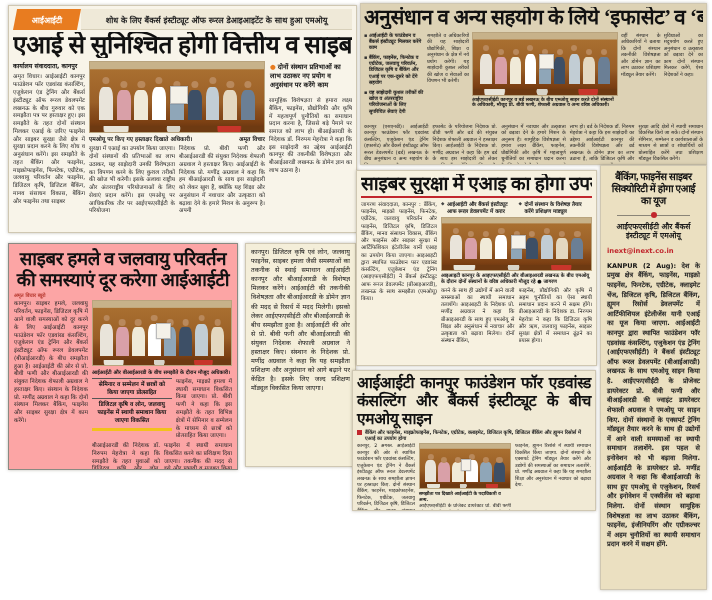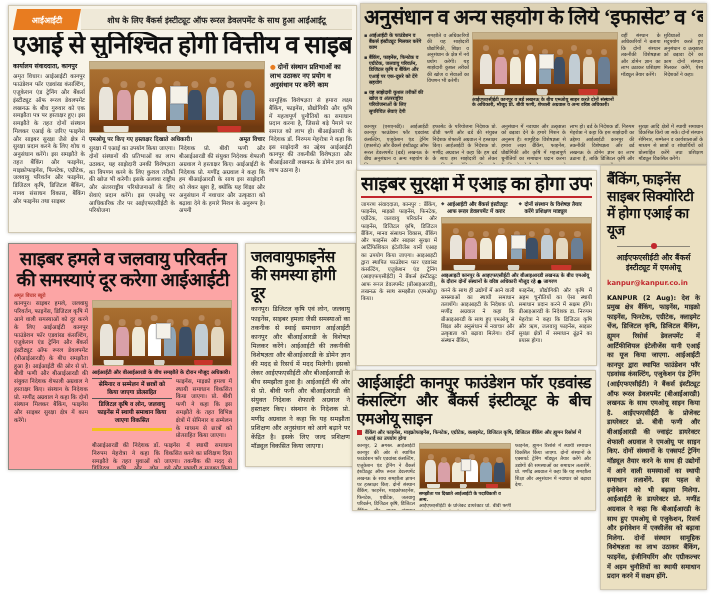--- a/index.html
+++ b/index.html
@@ -106,21 +106,21 @@
   .e-bul{flex:1;font-size:5.3px;font-weight:700;line-height:1.3;color:#1c1c1c;
     padding-left:6px;position:relative;}
   .e-bul::before{content:'◆';position:absolute;left:0;top:0;font-size:4.5px;color:#444;}
   .e-right .photo{height:54px;flex:none;}
   .e-cap{font-size:5px;font-weight:700;line-height:1.25;margin:1.5px 0 2px 0;color:#151515;}
   .e-cols{display:flex;gap:4px;flex:1;overflow:hidden;}
   .e-cols .tx{flex:1;font-size:5.4px;}
 
   
   #clipF{left:600px;top:165px;width:107px;height:425px;background:#ebe0c1;padding:5px 6px;}
-  .f-hl{font-size:14px;line-height:1.22;text-align:left;margin:0;}
+  .f-hl{font-size:10px;line-height:1.22;text-align:center;margin:0;}
   .f-div{position:relative;border-top:1.5px solid #8a8578;margin:7px 10px 6px 10px;}
   .f-div::after{content:'';position:absolute;left:50%;top:-4px;transform:translateX(-50%);
     width:6px;height:6px;border-radius:50%;background:#c1272d;}
   .f-sub{font-size:7.6px;font-weight:700;text-align:center;line-height:1.3;color:#1a1a1a;margin-bottom:6px;}
   .f-mail{font-size:6.8px;font-weight:700;color:#c1272d;margin-bottom:2px;}
   .f-body{font-size:6.5px;line-height:1.48;font-weight:600;color:#222;text-align:justify;}
   .f-lead{font-weight:700;color:#111;}
 
   
   #clipG{left:352px;top:370px;width:244px;height:141px;background:#f1ead5;padding:3px 4px;}
@@ -136,21 +136,21 @@
   .g-right{flex:1;font-size:4.8px;}
 </style>
 </head>
 <body>
 
 <div id="board">
 
   <div class="clip" id="clipA">
     <div class="a-head">
       <span class="a-tag">आईआईटी</span>
-      <span class="a-kick">शोध के लिए बैंकर्स इंस्टीट्यूट ऑफ रूरल डेवलपमेंट के साथ हुआ आईआईटू</span>
+      <span class="a-kick">शोध के लिए बैंकर्स इंस्टीट्यूट ऑफ रूरल डेआइआइटेंट के साथ हुआ एमओयू</span>
     </div>
     <h1 class="hl a-hl">एआई से सुनिश्चित होगी वित्तीय व साइबर सुरक्षा</h1>
     <div class="a-body">
       <div class="a-c1">
         <div class="a-byline">कार्यालय संवाददाता, कानपुर</div>
         <p class="tx" style="height:152px">अमृत विचार। आईआईटी कानपुर फाउंडेशन फॉर एडवांस्ड कंसल्टिंग, एजुकेशन एंड ट्रेनिंग और बैंकर्स इंस्टीट्यूट ऑफ रूरल डेवलपमेंट लखनऊ के बीच गुरुवार को एक समझौता पत्र पर हस्ताक्षर हुए। इस समझौते के तहत दोनों संस्थान मिलकर एआई के जरिए फाइनेंस और साइबर सुरक्षा जैसे क्षेत्र में सुरक्षा प्रदान करने के लिए शोध व अनुसंधान करेंगे। इस समझौते के तहत बैंकिंग और फाइनेंस, माइक्रोफाइनेंस, फिनटेक, एग्रीटेक, जलवायु परिवर्तन और फाइनेंस, डिजिटल कृषि, डिजिटल बैंकिंग, मानव संसाधन विकास, बैंकिंग और फाइनेंस तथा साइबर</p>
       </div>
       <div class="a-mid">
         <div class="photo">
             <span class="prsn" style="background: rgb(233, 228, 218); height: 58%;"></span>
@@ -238,21 +238,20 @@
         </div>
         <div class="c-bcols">
           <p class="tx">बीआईआरडी की निदेशक डॉ. निरुपम मेहरोत्रा ने कहा कि समझौते के तहत युवाओं को डिजिटल कृषि और लोन, जलवायु</p>
           <p class="tx">फाइनेंस में स्थायी समाधान विकसित करने का प्रशिक्षण दिया जाएगा। तकनीक की मदद से इसे और प्रभावी व मजबूत किया जाएगा।</p>
         </div>
       </div>
     </div>
   </div>
 
   <div class="clip" id="clipD">
-    <h1 class="hl d-hl">जलवायुफाइनेंस की समस्या होगी दूर</h1>
     <p class="tx d-body">कानपुर। डिजिटल कृषि एवं लोन, जलवायु फाइनेंस, साइबर हमला जैसी समस्याओं का तकनीक से स्थाई समाधान आईआईटी कानपुर और बीआईआरडी के विशेषज्ञ मिलकर करेंगे। आईआईटी की तकनीकी विशेषज्ञता और बीआईआरडी के डोमेन ज्ञान की मदद से रिसर्च में मदद मिलेगी। इसको लेकर आईएफएसीईटी और बीआईआरडी के बीच समझौता हुआ है। आईआईटी की ओर से प्रो. बीवी फनी और बीआईआरडी की संयुक्त निदेशक शेफाली अग्रवाल ने हस्ताक्षर किए। संस्थान के निदेशक प्रो. मणींद्र अग्रवाल ने कहा कि यह समझौता प्रशिक्षण और अनुसंधान को आगे बढ़ाने पर केंद्रित है। इसके लिए जल्द प्रशिक्षण मॉड्यूल विकसित किया जाएगा।</p>
   </div>
 
   <div class="clip" id="clipE">
     <h1 class="hl e-hl">साइबर सुरक्षा में एआइ का होगा उपयोग</h1>
     <div class="e-rule"></div>
     <div class="e-body">
       <p class="tx e-left">जागरण संवाददाता, कानपुर : बैंकिंग, फाइनेंस, माइक्रो फाइनेंस, फिनटेक, एग्रीटेक, जलवायु परिवर्तन और फाइनेंस, डिजिटल कृषि, डिजिटल बैंकिंग, मानव संसाधन विकास, बैंकिंग और फाइनेंस और साइबर सुरक्षा में आर्टिफिशियल इंटेलीजेंस यानी एआइ का उपयोग किया जाएगा। आइआइटी द्वारा स्थापित फाउंडेशन फार एडवांस्ड कंसल्टिंग, एजुकेशन एंड ट्रेनिंग (आइएफएसीईटी) ने बैंकर्स इंस्टीट्यूट आफ रूरल डेवलपमेंट (बीआइआरडी), लखनऊ के साथ समझौता (एमओयू) किया।</p>
       <div class="e-right">
         <div class="e-buls">
@@ -277,21 +276,21 @@
           <p class="tx">फाइनेंस, प्रौद्योगिकी और कृषि में अहम चुनौतियों का ऐसा स्थायी समाधान प्रदान करने में सक्षम होंगे। बीआइआरडी के निदेशक डा. निरुपम मेहरोत्रा ने कहा कि डिजिटल कृषि और ऋण, जलवायु फाइनेंस, साइबर सुरक्षा क्षेत्रों में समाधान ढूंढ़ने का प्रयास होगा।</p>
         </div>
       </div>
     </div>
   </div>
 
   <div class="clip" id="clipF">
     <h1 class="hl f-hl">बैंकिंग, फाइनेंस साइबर सिक्योरिटी में होगा एआई का यूज</h1>
     <div class="f-div"></div>
     <div class="f-sub">आईएफएसीईटी और बैंकर्स इंस्टीट्यूट में एमओयू</div>
-    <div class="f-mail">kanpur@kanpur.co.in</div>
+    <div class="f-mail">inext@inext.co.in</div>
     <p class="f-body"><span class="f-lead">KANPUR (2 Aug):</span> <span>देश के प्रमुख क्षेत्र बैंकिंग, फाइनेंस, माइक्रो फाइनेंस, फिनटेक, एग्रीटेक, क्लाइमेट चेंज, डिजिटल कृषि, डिजिटल बैंकिंग, ह्यूमन रिसोर्स डेवलपमेंट में आर्टिफीशियल इंटेलीजेंस यानी एआई का यूज किया जाएगा. आईआईटी कानपुर द्वारा स्थापित फाउंडेशन फॉर एडवांस्ड कंसल्टिंग, एजुकेशन एंड ट्रेनिंग (आईएफएसीईटी) ने बैंकर्स इंस्टीट्यूट ऑफ रूरल डेवलपमेंट (बीआईआरडी) लखनऊ के साथ एमओयू साइन किया है. आईएफएसीईटी के प्रोजेक्ट डायरेक्टर प्रो. बीवी फणी और बीआईआरडी की ज्वाइंट डायरेक्टर शेफाली अग्रवाल ने एमओयू पर साइन किए. दोनों संस्थानों के एक्सपर्ट ट्रेनिंग मॉड्यूल तैयार करने के साथ ही उद्योगों में आने वाली समस्याओं का स्थायी समाधान तलाशेंगे. इस पहल से इनोवेशन को भी बढ़ावा मिलेगा. आईआईटी के डायरेक्टर प्रो. मणींद्र अग्रवाल ने कहा कि बीआईआरडी के साथ हुए एमओयू से एजुकेशन, रिसर्च और इनोवेशन में एक्सीलेंस को बढ़ावा मिलेगा. दोनों संस्थान सामूहिक विशेषज्ञता का लाभ उठाकर बैंकिंग, फाइनेंस, इंजीनियरिंग और एग्रीकल्चर में अहम चुनौतियों का स्थायी समाधान प्रदान करने में सक्षम होंगे.</span></p>
   </div>
 
   <div class="clip" id="clipG">
     <h1 class="hl g-hl">आईआईटी कानपुर फाउंडेशन फॉर एडवांस्ड कंसल्टिंग और बैंकर्स इंस्टीट्यूट के बीच एमओयू साइन</h1>
     <div class="g-kick">
       <span class="g-sq"></span>
       <span>बैंकिंग और फाइनेंस, माइक्रोफाइनेंस, फिनटेक, एग्रीटेक, क्लाइमेट, डिजिटल कृषि, डिजिटल बैंकिंग और ह्यूमन रिसोर्स में एआई का उपयोग होगा</span>
     </div>
     <div class="g-body">

